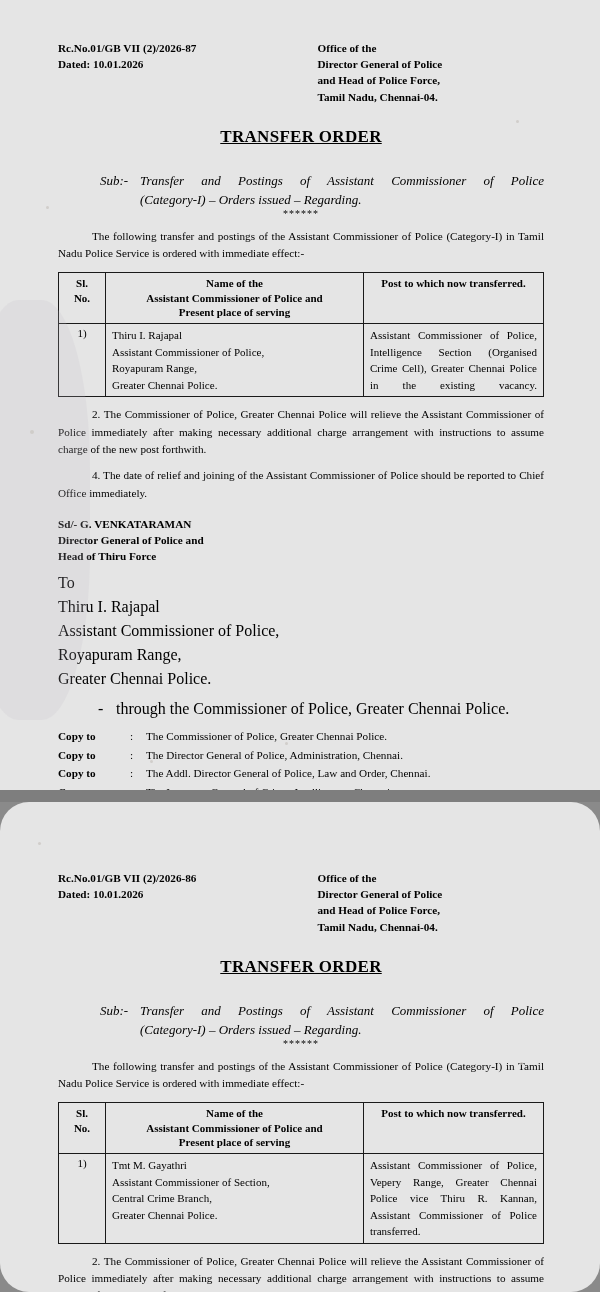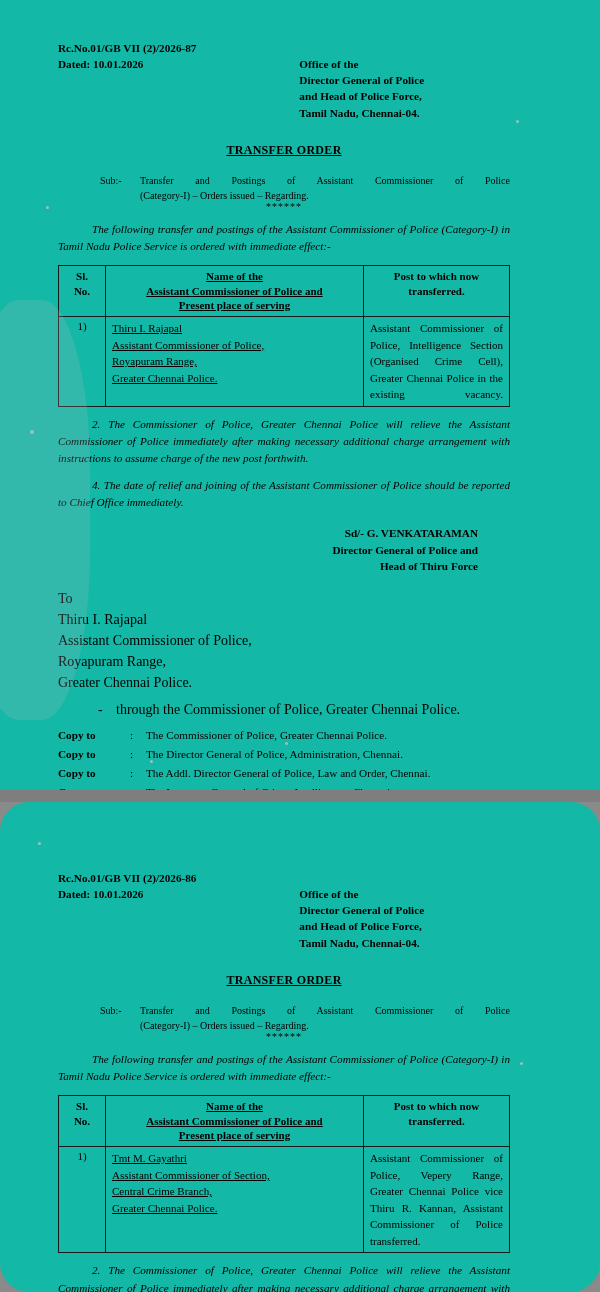--- a/index.html
+++ b/index.html
@@ -7,23 +7,23 @@
     padding: 0;
     background: #8a8a8a;
   }
   body {
     width: 600px;
     font-family: "Liberation Serif", serif;
   }
   .page {
     position: relative;
     width: 600px;
-    background: #14b8a6;
+    background: #e5e5e5;
     box-sizing: border-box;
-    padding: 40px 90px 30px 58px;
+    padding: 40px 56px 30px 58px;
     overflow: hidden;
   }
   .page-1 { height: 790px; }
   .page-gap { height: 12px; background: #7e7e7e; }
   .page-2 { height: 490px; padding-bottom: 0; border-radius: 29px; }
 
   .speck {
     position: absolute;
     background: #c9c6c2;
     border-radius: 50%;
@@ -36,36 +36,37 @@
   }
 
   .hdr {
     display: flex;
     justify-content: flex-start;
     font-size: 11.2px;
     font-weight: bold;
     line-height: 1.45;
   }
   .hdr-left { width: 275px; }
-  .hdr-right { width: 240px; margin-top: 16px; }
+  .hdr-right { width: 240px; }
 
   .title {
     text-align: center;
     font-weight: bold;
-    font-size: 12px;
+    font-size: 17px;
     text-decoration: underline;
     margin-top: 22px;
     letter-spacing: .3px;
   }
 
   .sub {
-    margin-top: 15px;
-    font-size: 10px;
+    margin-top: 24px;
+    font-size: 13px;
     line-height: 1.5;
     padding-left: 42px;
+    font-style: italic;
   }
   .sub-line {
     display: flex;
   }
   .sub-label { width: 40px; flex: none; }
   .sub-text {
     flex: 1;
     text-align: justify;
     text-align-last: justify;
   }
@@ -76,59 +77,59 @@
     letter-spacing: 1px;
     margin-top: -2px;
   }
 
   .para {
     font-size: 11.2px;
     line-height: 1.55;
     text-align: justify;
     margin-top: 9px;
   }
-  .para-indent { text-indent: 34px; font-style: italic; }
+  .para-indent { text-indent: 34px; }
 
   table.tbl {
     border-collapse: collapse;
     width: 100%;
     margin-top: 9px;
     font-size: 11px;
   }
   table.tbl td, table.tbl th {
     border: 1px solid #1a1a1a;
     padding: 3px 6px;
     vertical-align: top;
   }
   table.tbl th {
     text-align: center;
     font-weight: bold;
     line-height: 1.35;
   }
   .col-sl { width: 34px; text-align: center; }
-  .col-name { width: 245px; text-decoration: underline; }
+  .col-name { width: 245px; }
   .cell-name { line-height: 1.5; }
   .cell-post {
     text-align: justify;
     text-align-last: justify;
     line-height: 1.5;
   }
 
   .sig-block {
     margin-top: 14px;
-    text-align: right;
+    text-align: left;
     font-size: 11.2px;
     font-weight: bold;
     line-height: 1.45;
     padding-right: 32px;
   }
 
   .to-block {
-    margin-top: 14px;
-    font-size: 14px;
+    margin-top: 6px;
+    font-size: 16px;
     line-height: 1.5;
   }
   .thru {
     margin-top: 6px;
     padding-left: 40px;
   }
   .thru-dash { display: inline-block; width: 18px; }
 
   .copy-list {
     margin-top: 6px;

